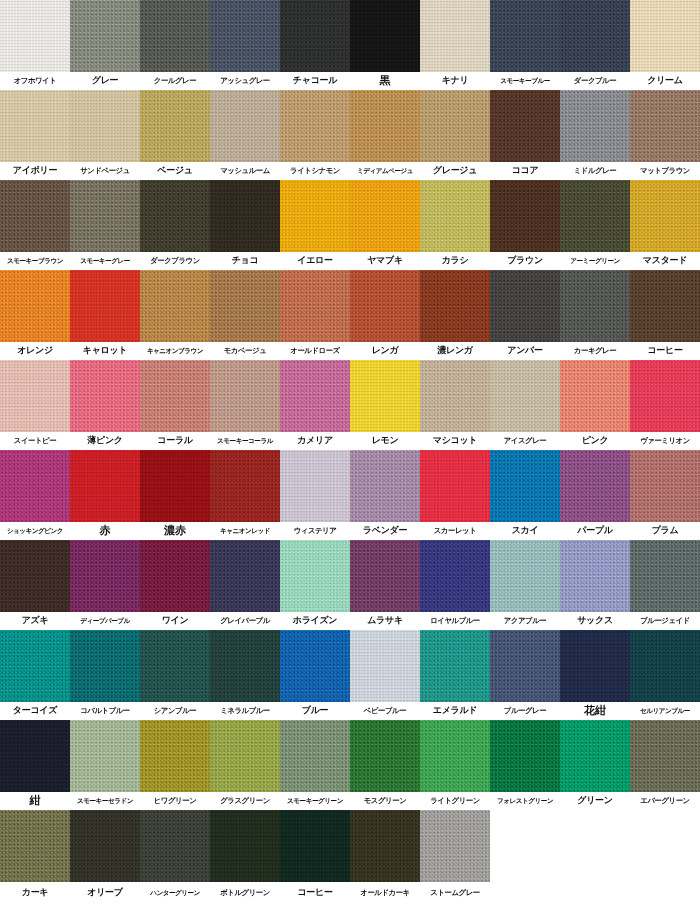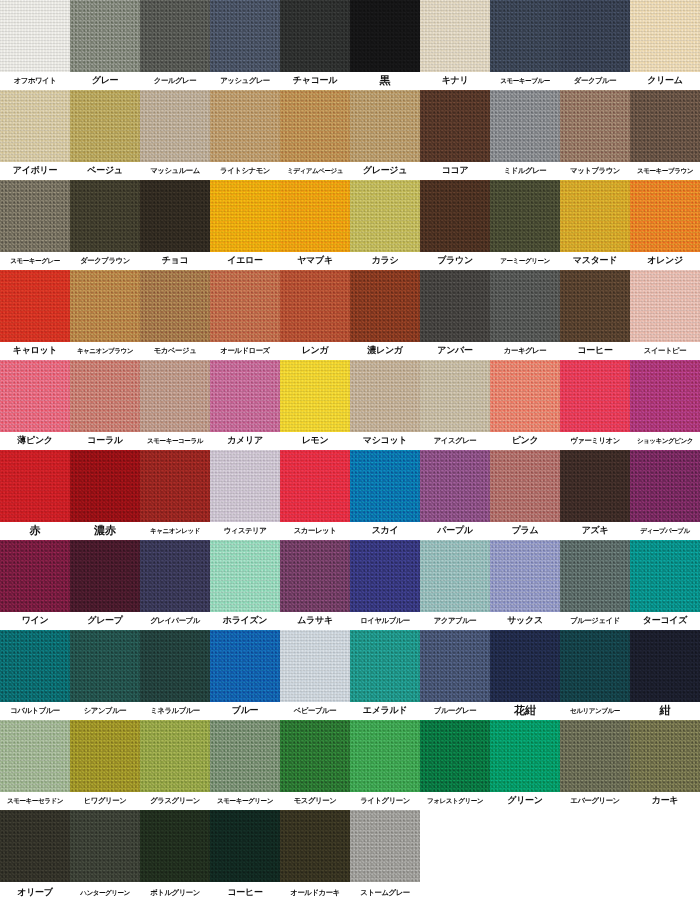--- a/index.html
+++ b/index.html
@@ -161,20 +161,27 @@
       <div class="swatch-label">クリーム</div>
     </div>
     <div class="swatch-cell">
       <div class="swatch-chip" style="background-color: rgb(222, 209, 172);">
         <div class="tex"></div>
         <div class="tex2"></div>
       </div>
       <div class="swatch-label">アイボリー</div>
     </div>
     <div class="swatch-cell">
+      <div class="swatch-chip" style="background-color: rgb(217, 203, 167);">
+        <div class="tex"></div>
+        <div class="tex2"></div>
+      </div>
+      <div class="swatch-label sm">サンドベージュ</div>
+    </div>
+    <div class="swatch-cell">
       <div class="swatch-chip" style="background-color: rgb(192, 173, 98);">
         <div class="tex"></div>
         <div class="tex2"></div>
       </div>
       <div class="swatch-label">ベージュ</div>
     </div>
     <div class="swatch-cell">
       <div class="swatch-chip" style="background-color: rgb(196, 180, 158);">
         <div class="tex"></div>
         <div class="tex2"></div>
@@ -462,20 +469,27 @@
       <div class="swatch-label xs">キャニオンレッド</div>
     </div>
     <div class="swatch-cell">
       <div class="swatch-chip" style="background-color: rgb(213, 204, 217);">
         <div class="tex"></div>
         <div class="tex2"></div>
       </div>
       <div class="swatch-label sm">ウィステリア</div>
     </div>
     <div class="swatch-cell">
+      <div class="swatch-chip" style="background-color: rgb(171, 143, 174);">
+        <div class="tex"></div>
+        <div class="tex2"></div>
+      </div>
+      <div class="swatch-label">ラベンダー</div>
+    </div>
+    <div class="swatch-cell">
       <div class="swatch-chip" style="background-color: rgb(238, 49, 71);">
         <div class="tex"></div>
         <div class="tex2"></div>
       </div>
       <div class="swatch-label sm">スカーレット</div>
     </div>
     <div class="swatch-cell">
       <div class="swatch-chip" style="background-color: rgb(11, 122, 181);">
         <div class="tex"></div>
         <div class="tex2"></div>
@@ -509,27 +523,20 @@
         <div class="tex2"></div>
       </div>
       <div class="swatch-label xs">ディープパープル</div>
     </div>
     <div class="swatch-cell">
       <div class="swatch-chip" style="background-color: rgb(124, 29, 66);">
         <div class="tex"></div>
         <div class="tex2"></div>
       </div>
       <div class="swatch-label">ワイン</div>
-    </div>
-    <div class="swatch-cell">
-      <div class="swatch-chip" style="background-color: rgb(75, 27, 45);">
-        <div class="tex"></div>
-        <div class="tex2"></div>
-      </div>
-      <div class="swatch-label">グレープ</div>
     </div>
     <div class="swatch-cell">
       <div class="swatch-chip" style="background-color: rgb(59, 58, 90);">
         <div class="tex"></div>
         <div class="tex2"></div>
       </div>
       <div class="swatch-label sm">グレイパープル</div>
     </div>
     <div class="swatch-cell">
       <div class="swatch-chip" style="background-color: rgb(159, 224, 196);">

